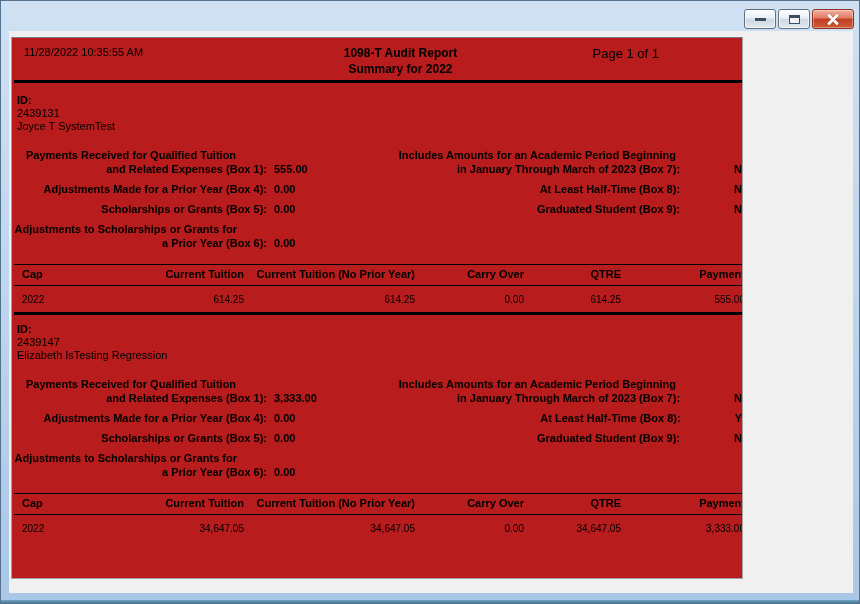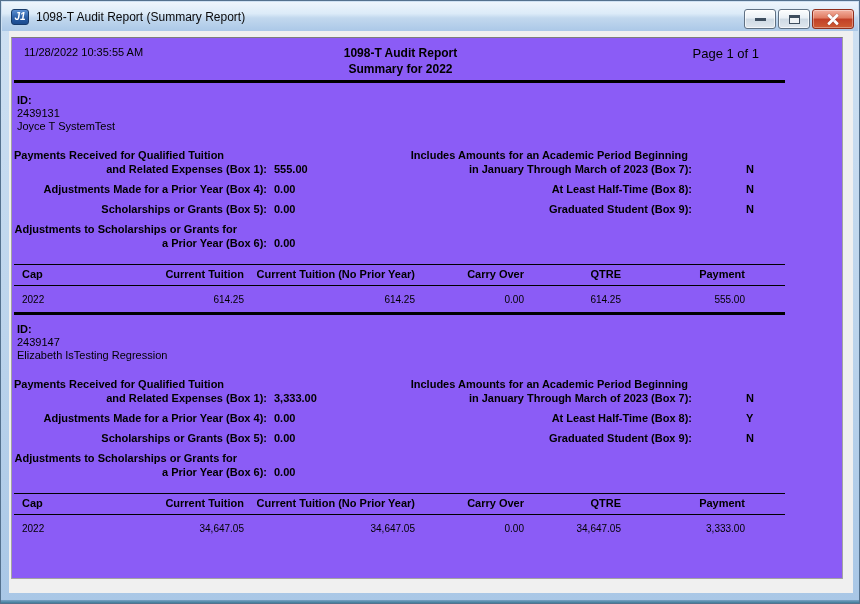--- a/index.html
+++ b/index.html
@@ -51,22 +51,22 @@
   .glyph-close::before, .glyph-close::after {
     content:""; position:absolute; left:-1px; top:5px; width:14px; height:3px;
     background:#fff; border-radius:1px; box-shadow:0 0 1px rgba(60,0,0,.6);
   }
   .glyph-close::before { transform:rotate(45deg); }
   .glyph-close::after  { transform:rotate(-45deg); }
 
   
   .client { position:absolute; left:8px; top:30px; width:844px; height:562px; background:#f0f0f0; }
   .page {
-    position:absolute; left:2px; top:6px; width:832px; height:542px;
-    background:#8b5cf6; border:1px solid #a3a3a3; border-top-color:#7d7d7d;
+    position:absolute; left:2px; top:6px; width:732px; height:542px;
+    background:#b91c1c; border:1px solid #a3a3a3; border-top-color:#7d7d7d;
     font-size:11px; color:#000; overflow:hidden;
   }
   .report { padding:0 0 0 2px; }
 
   .rpt-header { position:relative; height:40px; padding-top:7px; }
   .rpt-date { position:absolute; left:10px; top:8px; font-size:11px; }
   .rpt-page { position:absolute; right:83px; top:8px; font-size:13px; }
   .rpt-title-wrap { width:773px; text-align:center; font-weight:bold; font-size:12px; line-height:16px; }
 
   .rule-thick { width:771px; height:3px; background:#000; margin-top:2px; }
@@ -75,45 +75,41 @@
   .id-label { font-weight:bold; width:21px; }
   .id-value { width:76px; }
 
   .boxes { margin-top:15px; }
   .boxrow { display:flex; align-items:flex-end; margin-bottom:6px; }
   .cell-left  { width:390px; display:flex; align-items:flex-end; }
   .cell-right { display:flex; align-items:flex-end;gap:47px; }
   .flabel   { width:253px; text-align:right; font-weight:bold; line-height:14px; white-space:nowrap; }
   .flabel-r { width:288px; text-align:right; font-weight:bold; line-height:14px; white-space:nowrap; }
   .lline { display:block; }
-  .pad-55 { padding-right:55px; }
+  .pad-55 { padding-right:55px;margin-left:12px; }
   .pad-30 { padding-right:30px; }
   .pad-4  { padding-right:4px; }
   .fval { margin-left:7px; font-weight:bold; line-height:14px; white-space:nowrap; }
 
   table.cap-table { border-collapse:collapse; table-layout:fixed; width:771px; margin-top:14px; }
   .cap-table th {
     font-size:11px; font-weight:bold; text-align:right; padding:3px 0 4px;
     border-top:1px solid #000; border-bottom:1px solid #000; line-height:13px;
   }
   .cap-table th.c-first { text-align:left; padding-left:8px; }
   .cap-table td { font-size:10px; text-align:right; padding:7px 0 6px; line-height:13px; }
   .cap-table td.c-first { text-align:left; padding-left:8px; }
 
   .record-sep { width:771px; height:3px; background:#000; }
 </style>
 </head>
 <body>
 
 <div class="window">
 
-  <div class="titlebar">
-    <div class="app-icon">J1</div>
-    <div class="window-title">1098-T Audit Report (Summary Report)</div>
-  </div>
 
   <div class="controls">
     <div class="wbtn minb">
       <div class="glyph-min"></div>
     </div>
     <div class="wbtn maxb">
       <div class="glyph-max"></div>
     </div>
     <div class="wbtn closeb">
       <div class="glyph-close"></div>

